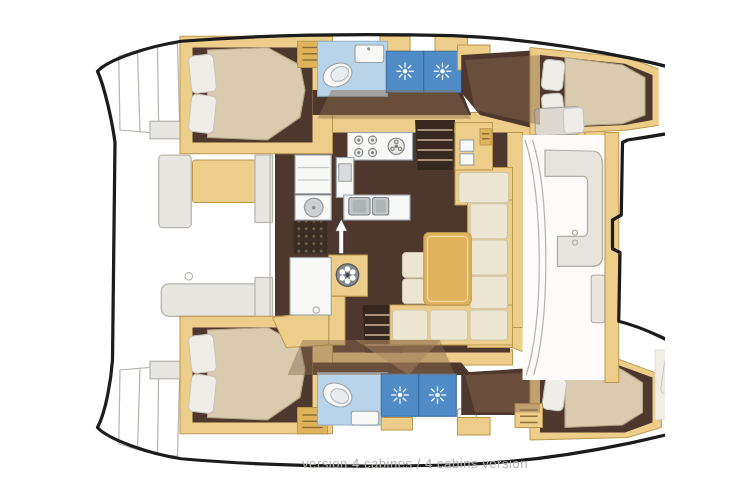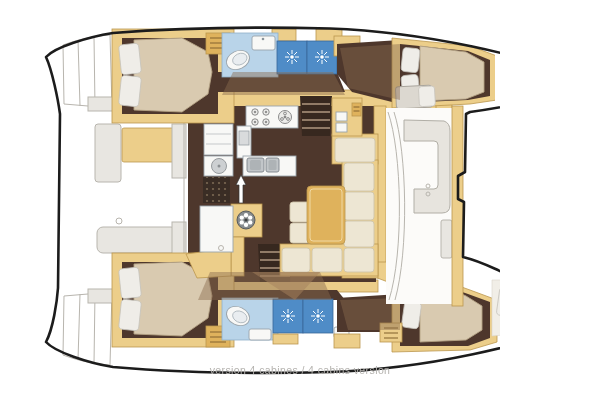--- a/index.html
+++ b/index.html
@@ -4,21 +4,21 @@
 <style>
   :root{
     --background:#ffffff; --outline:#1c1c1c; --gray-line:#b8b5ae; --gray-fill:#e8e6e1;
     --hull-floor:#4e372c; --floor-overlay:#8a6a4e; --tan:#ecce8a; --tan-dark:#dfb25c;
     --tan-edge:#bb974e; --mattress:#d9cab0; --mattress-edge:#b3a283; --cushion:#ede6d3;
     --cushion-edge:#cfc5aa; --pillow:#efede8; --bath-floor:#b9d4e9; --bath-edge:#8fb0c9;
     --shower-blue:#4f8cc7; --shower-cyan:#43b7dc; --white-fixture:#f8f8f6;
     --steps-dark:#37281f; --caption-gray:#b4b2ae;
   }
   html,body{margin:0;padding:0;background:var(--background);}
-  .stage{position:relative;width:500px;height:400px;background:var(--background);overflow:hidden;}
+  .stage{position:relative;width:500px;height:400px;background:var(--background);overflow:hidden;padding-left:32px;}
   svg{display:block;}
   .outline{fill:none;stroke:var(--outline);stroke-width:2.6;stroke-linejoin:round;stroke-linecap:round;}
   .gline{fill:none;stroke:var(--gray-line);stroke-width:1;}
   .gfill{fill:var(--gray-fill);stroke:var(--gray-line);stroke-width:1;}
   .floor{fill:var(--hull-floor);stroke:none;}
   .tan{fill:var(--tan);stroke:var(--tan-edge);stroke-width:.8;}
   .tandark{fill:var(--tan-dark);stroke:var(--tan-edge);stroke-width:.8;}
   .mattress{fill:var(--mattress);stroke:var(--mattress-edge);stroke-width:.9;}
   .cushion{fill:var(--cushion);stroke:var(--cushion-edge);stroke-width:.9;}
   .pillow{fill:var(--pillow);stroke:#c6c3bc;stroke-width:.8;}

